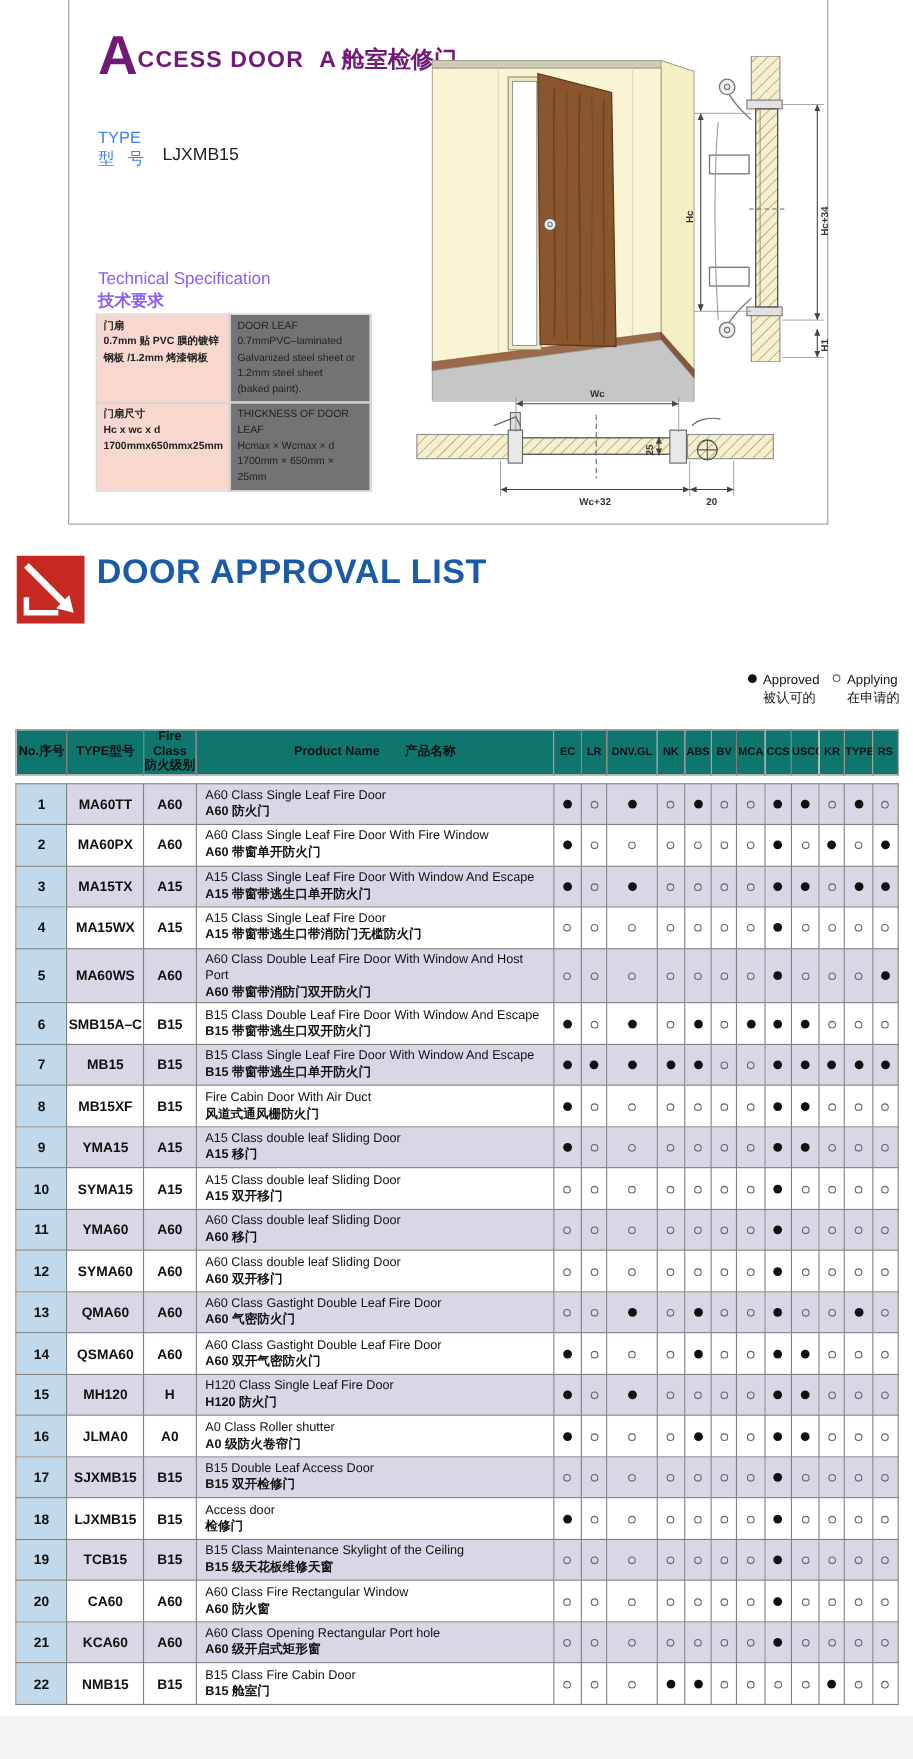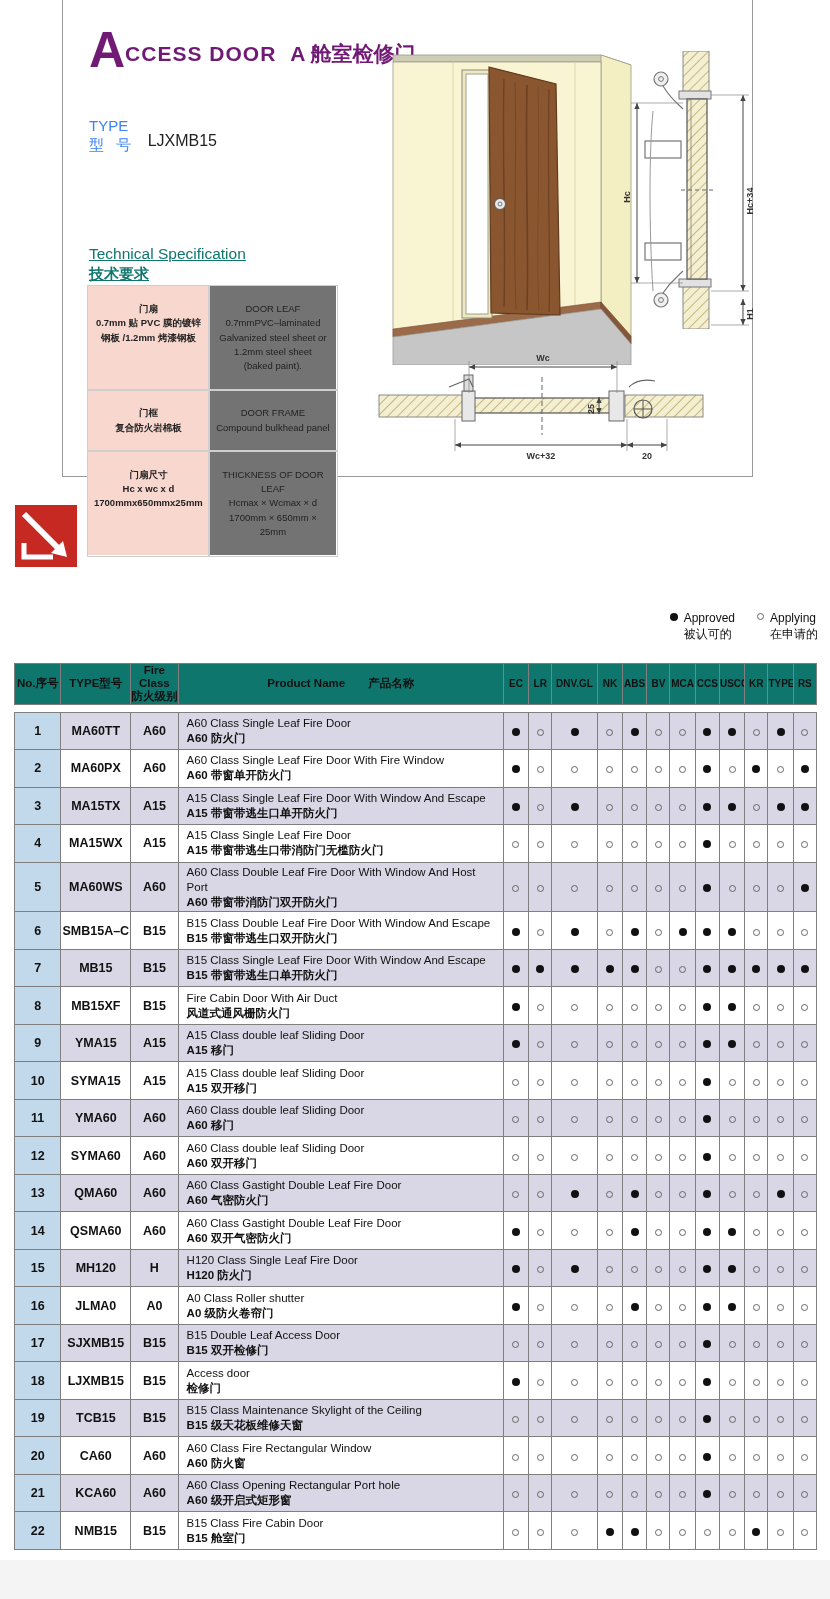--- a/index.html
+++ b/index.html
@@ -12,42 +12,42 @@
   .access-heading { position:absolute; left:26px; top:30px; color:#701a75; white-space:nowrap; }
   .access-heading .big-a { font-size:50px; font-weight:bold; line-height:1; vertical-align:-6px; }
   .access-heading .rest { font-size:21px; font-weight:bold; letter-spacing:1px; }
   .access-heading .zh { font-size:21px; font-weight:bold; margin-left:14px; }
 
   .type-block { position:absolute; left:26px; top:122px; }
   .type-block .lbl { display:inline-block; font-size:15px; color:#3b82f6; line-height:1.25; }
   .type-block .lbl .zh-l { letter-spacing:4px; }
   .type-block .val { display:inline-block; font-size:16px; color:#222; margin-left:8px; vertical-align:4px; }
 
-  .spec-title { position:absolute; left:26px; top:249px; font-size:15.5px; color:#0f766e; line-height:1.3;text-decoration:underline; }
+  .spec-title { position:absolute; left:26px; top:249px; font-size:15.5px; color:#8b5cf6; line-height:1.3; }
   .spec-title .zh { font-weight:bold; font-size:15px; }
 
   .spec-table { position:absolute; left:24px; top:290px; width:250px; border-collapse:collapse; }
   .spec-table td { border:1px solid #ffffff; outline:1px solid #cfcfcf; font-size:9.5px; line-height:1.5;
-                   padding:16px 6px; vertical-align:top; white-space:pre-line; color:#222;text-align:center; }
+                   padding:4px 6px; vertical-align:top; white-space:pre-line; color:#222; }
   .spec-table td.zh-cell { background:#f7d7ce; width:113px; font-weight:bold; }
   .spec-table td.en-cell { background:#737373; }
 
   .door-illu { position:absolute; left:320px; top:52px; }
   .side-draw { position:absolute; left:556px; top:56px; }
   .plan-draw { position:absolute; left:314px; top:352px; }
   .tech-text { font-size:9px; fill:#333; font-family:"Liberation Sans",sans-serif; font-weight:bold; }
 
   
   .appr-logo { position:absolute; left:15px; top:505px; }
   .appr-title { position:absolute; left:88px; top:503px; color:#1b5aa5; }
   .appr-title .en { font-size:31px; font-weight:bold; letter-spacing:0.5px; line-height:1.1; }
   .appr-title .zh { font-size:26px; font-weight:bold; letter-spacing:3px; line-height:1.3; }
 
   .legend { position:absolute; right:12px; top:610px; font-size:12px; color:#111; }
-  .legend .row { display:flex; gap:22px; justify-content:center; }
+  .legend .row { display:flex; gap:12px; justify-content:center; }
   .legend .item { display:flex; align-items:flex-start; gap:6px; }
   .legend .txt { text-align:left; line-height:1.35; }
   .dot { display:inline-block; border-radius:50%; }
   .dot.filled { width:8px; height:8px; background:#111; }
   .dot.open { width:7px; height:7px; border:1.2px solid #666; background:transparent; }
   .legend .dot { margin-top:3px; }
 
   
   .tbl-wrap { position:absolute; left:14px; top:663px; width:803px; }
   table.appr { border-collapse:collapse; table-layout:fixed; width:803px; }
@@ -99,26 +99,20 @@
       <tbody id="spec-body">
           <tr>
             <td class="zh-cell">门扇
 0.7mm 贴 PVC 膜的镀锌
 钢板 /1.2mm 烤漆钢板</td>
             <td class="en-cell">DOOR LEAF
 0.7mmPVC–laminated
 Galvanized steel sheet or
 1.2mm steel sheet
 (baked paint).</td>
-          </tr>
-          <tr>
-            <td class="zh-cell">门框
-复合防火岩棉板</td>
-            <td class="en-cell">DOOR FRAME
-Compound bulkhead panel</td>
           </tr>
           <tr>
             <td class="zh-cell">门扇尺寸
 Hc x wc x d
 1700mmx650mmx25mm</td>
             <td class="en-cell">THICKNESS OF DOOR LEAF
 Hcmax × Wcmax × d
 1700mm × 650mm × 25mm</td>
           </tr>
         </tbody>
@@ -213,20 +207,21 @@
     </svg>
   </section>
 
   <svg class="appr-logo" width="62" height="62" viewBox="0 0 62 62">
     <rect x="0" y="0" width="62" height="62" fill="#c62822"></rect>
     <line x1="9" y1="9" x2="44" y2="44" stroke="#ffffff" stroke-width="6"></line>
     <polygon points="52,52 36,48 48,36" fill="#ffffff"></polygon>
     <polyline points="9,38 9,52 38,52" fill="none" stroke="#ffffff" stroke-width="5"></polyline>
   </svg>
   <div class="appr-title">
+    <div class="en">DOOR APPROVAL LIST</div>
   </div>
 
   <div class="legend">
     <div class="row">
       <div class="item">
         <span class="dot filled"></span>
         <span class="txt">
           <span>Approved</span><br>
           <span>被认可的</span>
         </span>

